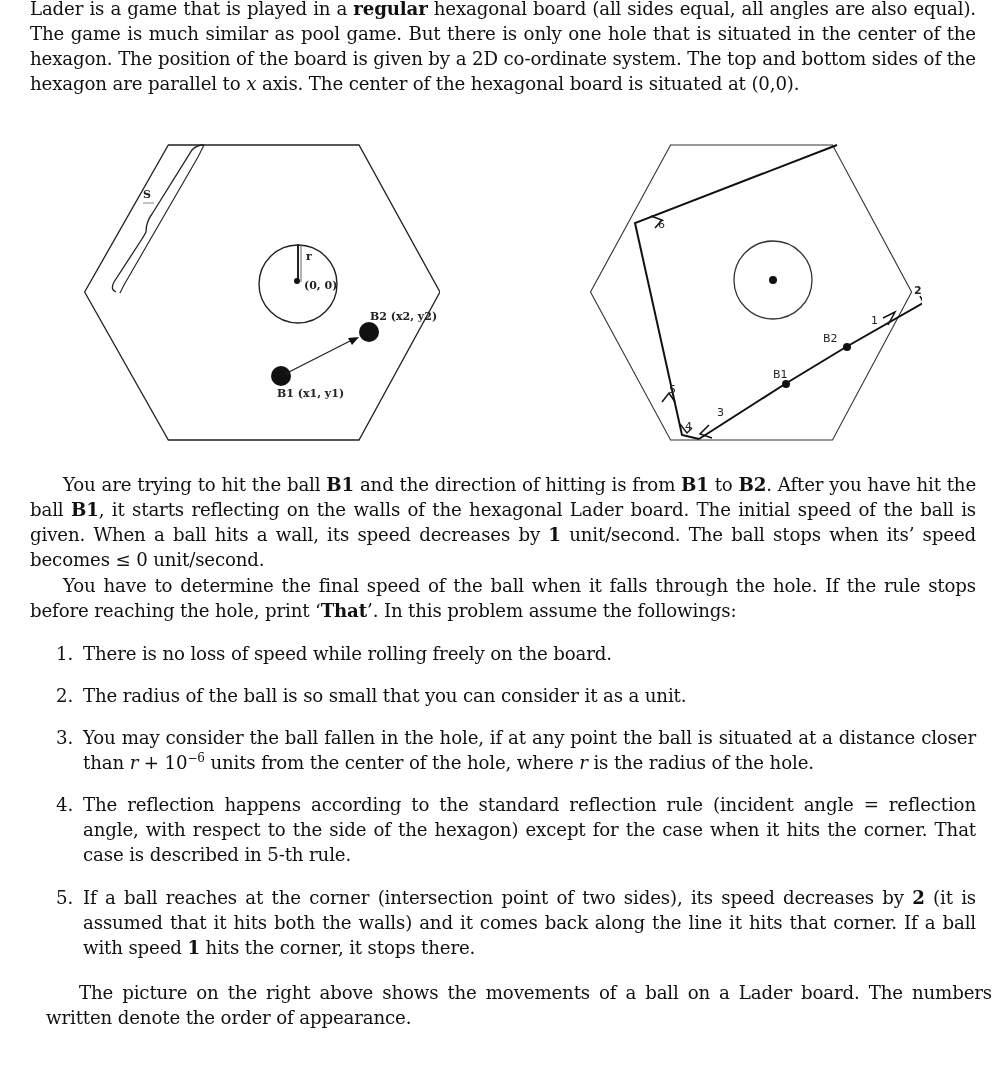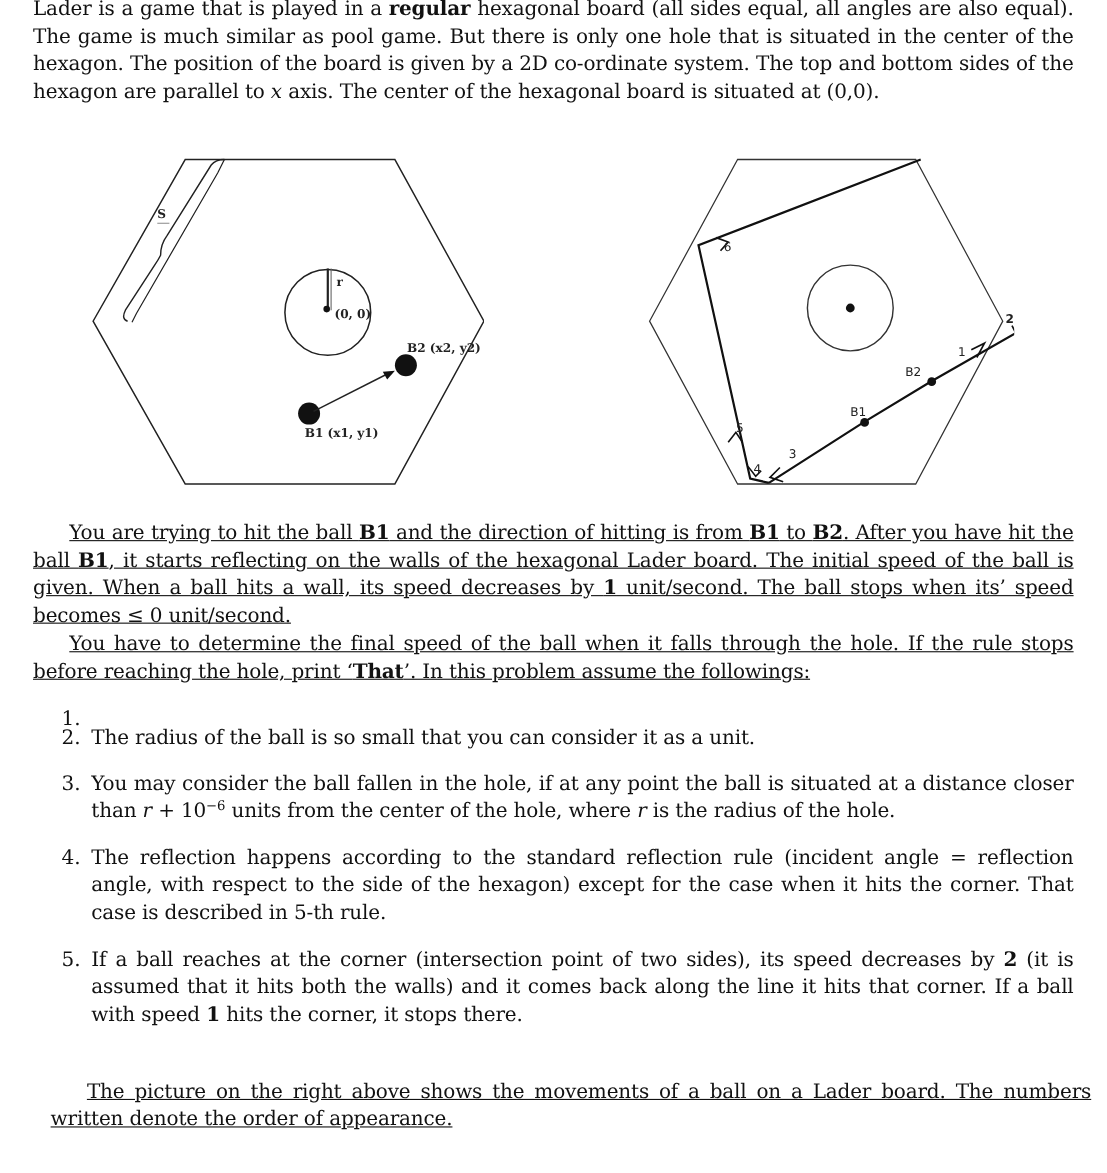--- a/index.html
+++ b/index.html
@@ -3,21 +3,21 @@
 <meta charset="utf-8">
 <style>
   html, body { margin: 0; padding: 0; background: #ffffff; }
   body {
     width: 1006px; height: 1066px; overflow: hidden; position: relative;
     font-family: "DejaVu Serif", "Liberation Serif", serif;
     color: #111; font-size: 18px;
   }
   .page { position: absolute; left: 30px; top: 0; width: 946px; }
   p.para { margin: 0; line-height: 25px; text-align: justify; font-size: 18.2px; letter-spacing: -0.15px; }
-  p.indent { text-indent: 33px; text-decoration: underline; }
+  p.indent { text-indent: 33px; }
   b { font-weight: bold; }
   i.math { font-style: italic; }
   #intro { position: absolute; top: -4px; left: 0; width: 946px; }
   #figures { position: absolute; top: 140px; left: 50px; width: 890px; height: 305px; }
   #fig-left { position: absolute; left: 0; top: 0; }
   #fig-right { position: absolute; left: 482px; top: 0; }
   #para2 { position: absolute; top: 472px; left: 0; width: 946px; }
   #para3 { position: absolute; top: 573px; left: 0; width: 946px; }
   ol.rules { position: absolute; left: 0; top: 641px; width: 946px; margin: 0; padding: 0; list-style: none; }
   ol.rules li { position: relative; padding-left: 53px; line-height: 25px; text-align: justify; font-size: 18.2px; letter-spacing: -0.15px; }
@@ -89,21 +89,21 @@
       <text x="107" y="253" class="fig-label-sans">5</text>
       <text x="96" y="88" class="fig-label-sans">6</text>
     </svg>
   </div>
 
   <p class="para indent" id="para2"><span>You are trying to hit the ball </span><b>B1</b><span> and the direction of hitting is from </span><b>B1</b><span> to </span><b>B2</b><span>. After you have hit the ball </span><b>B1</b><span>, it starts reflecting on the walls of the hexagonal Lader board. The initial speed of the ball is given. When a ball hits a wall, its speed decreases by </span><b>1</b><span> unit/second. The ball stops when its’ speed becomes ≤ 0 unit/second.</span></p>
 
   <p class="para indent" id="para3"><span>You have to determine the final speed of the ball when it falls through the hole. If the rule stops before reaching the hole, print ‘</span><b>That</b><span>’. In this problem assume the followings:</span></p>
 
   <ol class="rules">
-    <li id="rule1"><span class="num">1.</span></li>
+    <li id="rule1"><span class="num">1.</span><span>There is no loss of speed while rolling freely on the board.</span></li>
     <li id="rule2"><span class="num">2.</span><span>The radius of the ball is so small that you can consider it as a unit.</span></li>
     <li id="rule3"><span class="num">3.</span><span>You may consider the ball fallen in the hole, if at any point the ball is situated at a distance closer than </span><i class="math">r</i><span> + 10</span><sup>−6</sup><span> units from the center of the hole, where </span><i class="math">r</i><span> is the radius of the hole.</span></li>
     <li id="rule4"><span class="num">4.</span><span>The reflection happens according to the standard reflection rule (incident angle = reflection angle, with respect to the side of the hexagon) except for the case when it hits the corner. That case is described in 5-th rule.</span></li>
     <li id="rule5"><span class="num">5.</span><span>If a ball reaches at the corner (intersection point of two sides), its speed decreases by </span><b>2</b><span> (it is assumed that it hits both the walls) and it comes back along the line it hits that corner. If a ball with speed </span><b>1</b><span> hits the corner, it stops there.</span></li>
   </ol>
 
   <p class="para indent" id="para4"><span>The picture on the right above shows the movements of a ball on a Lader board. The numbers written denote the order of appearance.</span></p>
 
 </div>
 

